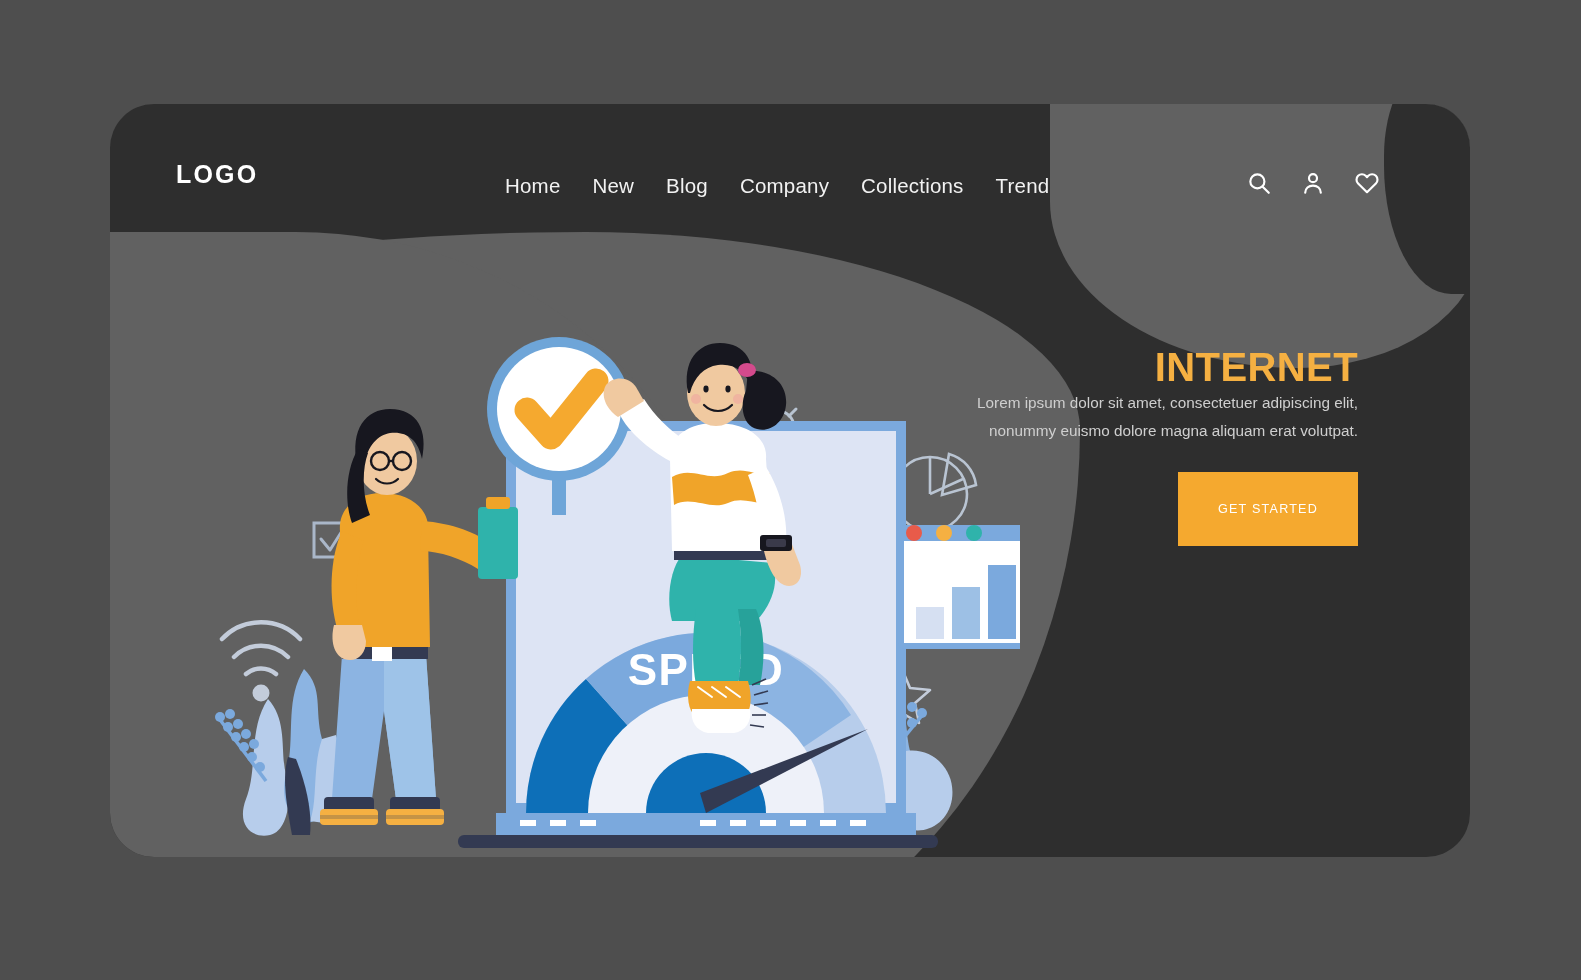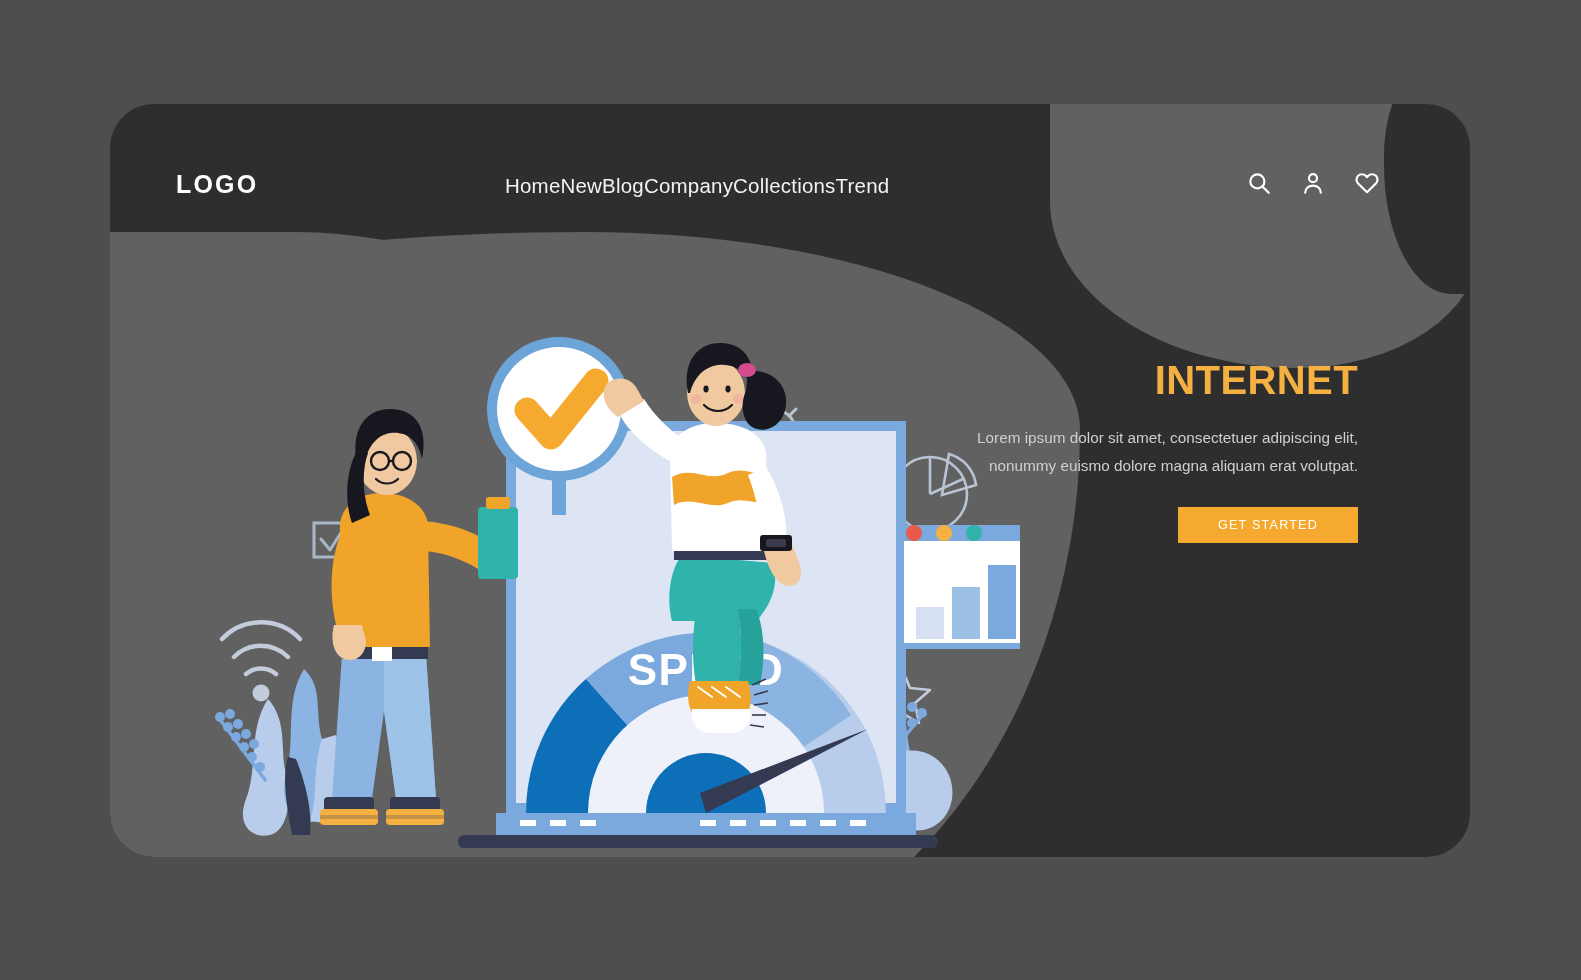--- a/index.html
+++ b/index.html
@@ -81,31 +81,32 @@
     left: 0; top: 0;
     width: 100%;
     height: 128px;
     z-index: 20;
     display: flex;
     align-items: center;
   }
   .logo {
     position: absolute;
     left: 66px;
-    top: 66px;
+    top: 56px;
     color: #ffffff;
     font-size: 25px;
     font-weight: 700;
     letter-spacing: 2.2px;
   }
   .nav {
     position: absolute;
     left: 395px;
     top: 70px;
     display: flex;
+    gap: 32px;
     align-items: baseline;
   }
   .nav-item {
     color: #f2f2f2;
     font-size: 20.5px;
     font-weight: 400;
     letter-spacing: 0.2px;
     cursor: pointer;
     white-space: nowrap;
   }
@@ -117,47 +118,46 @@
     display: flex;
     gap: 28px;
     align-items: center;
   }
   .hicon { width: 26px; height: 26px; cursor: pointer; display:block; }
 
   
   .hero-copy {
     position: absolute;
     right: 112px;
-    top: 255px;
+    top: 242px;
     width: 420px;
     text-align: right;
     z-index: 25;
   }
   .hero-title {
     color: #f5b042;
     font-size: 40px;
     line-height: 1.07;
     font-weight: 700;
     letter-spacing: 0.4px;
   }
   .hero-title .l2 { display: block; }
   .hero-sub {
-    margin-top: 22px;
     color: #cfcfcf;
     font-size: 15.3px;
     line-height: 1.82;
     font-weight: 400;
   }
   .cta {
     display: inline-block;
     margin-top: 28px;
     background: #f5a92f;
     color: #ffffff;
     border: none;
-    padding: 11px 40px;
+    padding: 30px 40px;
     font-size: 12.6px;
     font-weight: 500;
     letter-spacing: 1.2px;
     cursor: pointer;
     font-family: "Liberation Sans", sans-serif;
   }
 
   
   .illus {
     position: absolute;

